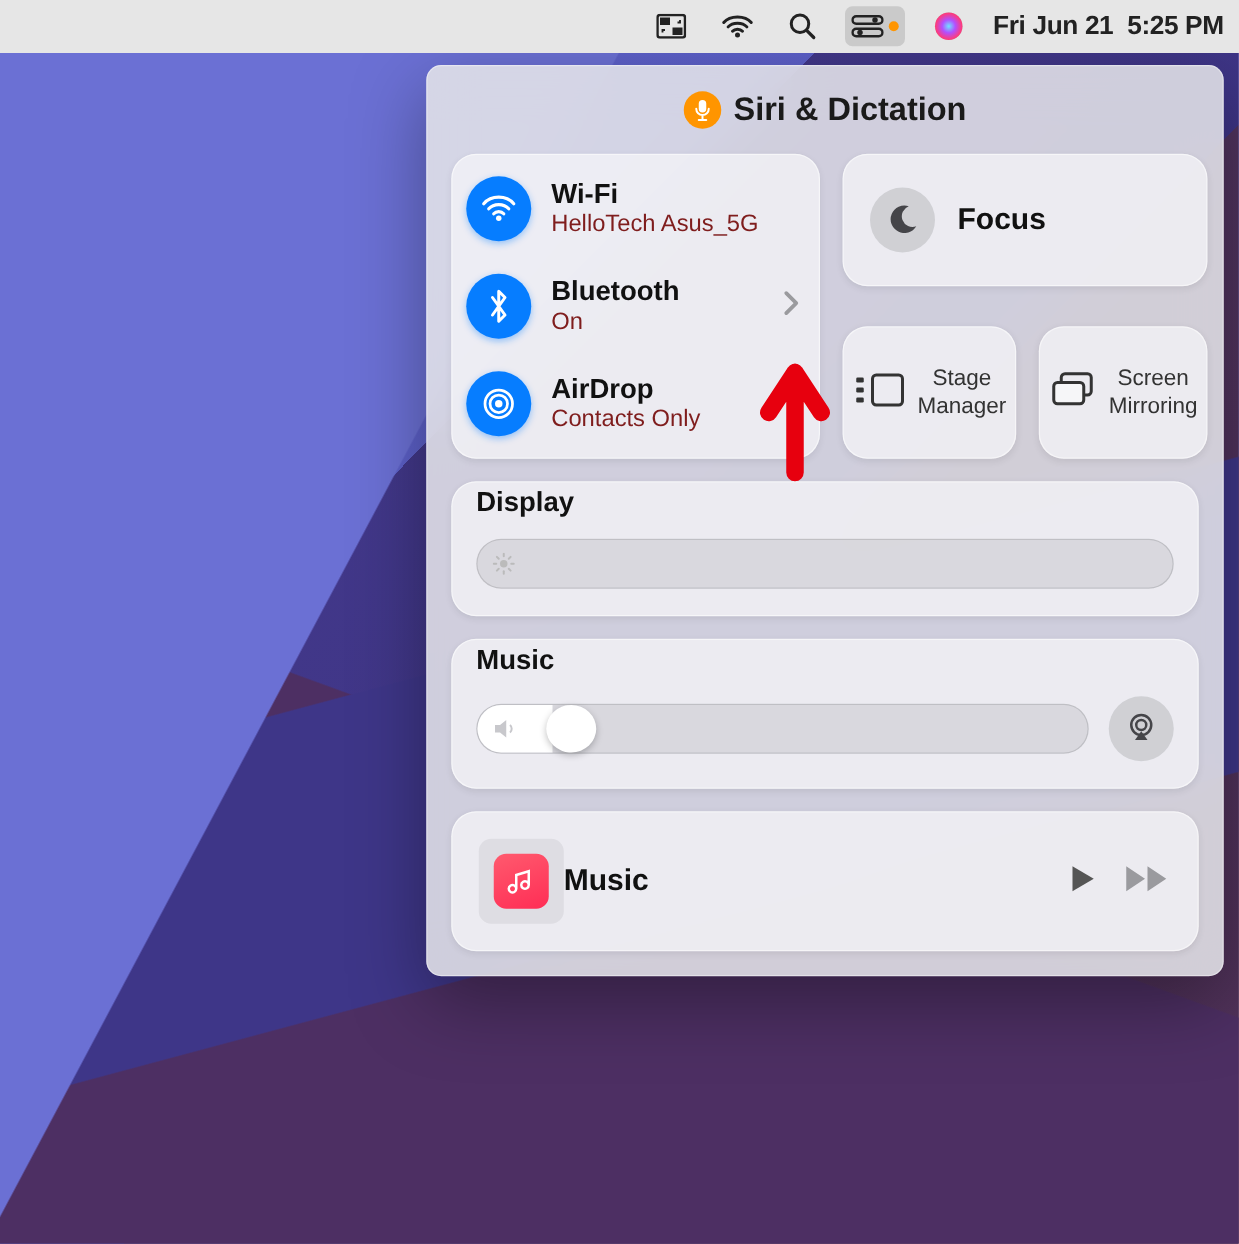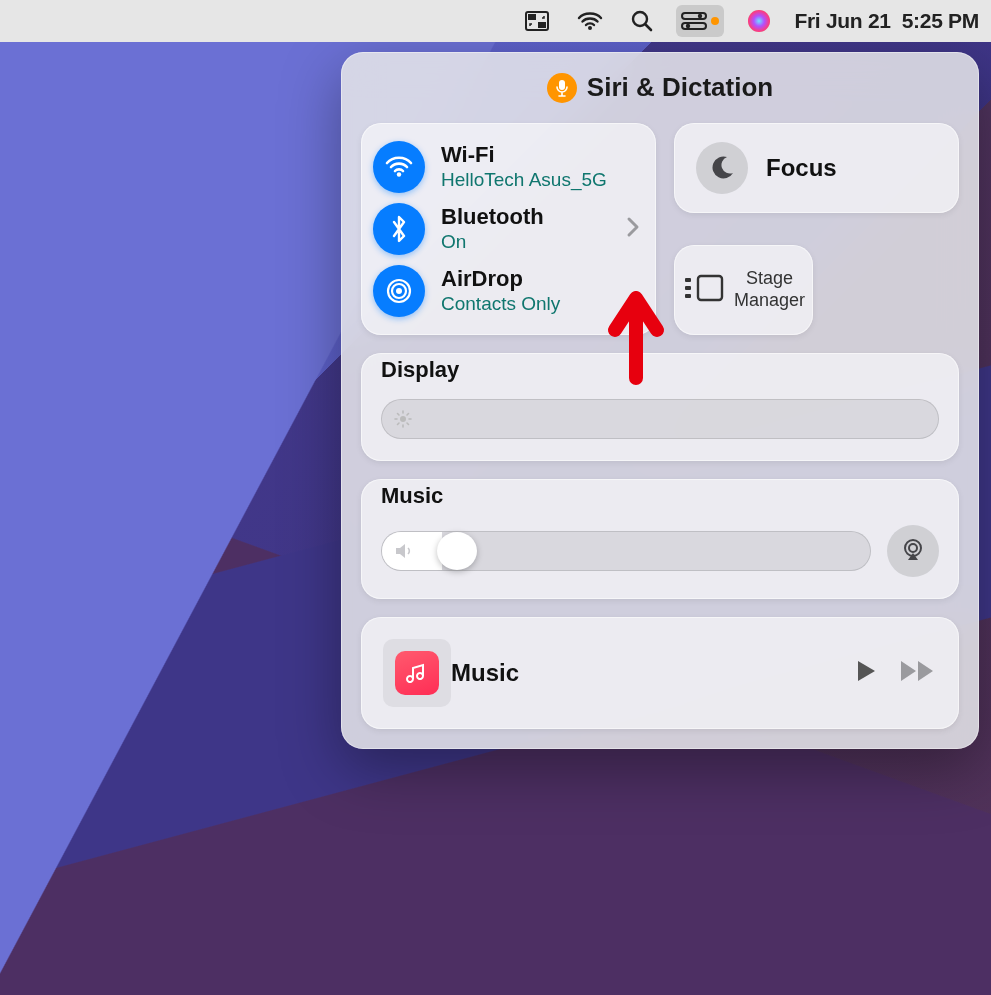--- a/index.html
+++ b/index.html
@@ -14,32 +14,32 @@
               linear-gradient(200deg, transparent 0 60%, #4d2f63 60.1%);
 }
 
 .menubar { position: relative; z-index: 2; height: 42px; background: #e6e6e6; display: flex; align-items: center; justify-content: flex-end; padding: 0 12px; gap: 18px; font-size: 20px; font-weight: 500; color: #222; }
 .menubar .item { display: inline-flex; align-items: center; justify-content: center; height: 32px; padding: 0 5px; border-radius: 6px; }
 .menubar .item.active { background: rgba(0,0,0,0.12); }
 .menubar .cc-dot { width: 8px; height: 8px; background: #ff9500; border-radius: 50%; margin-left: 4px; }
 .menubar svg { display: block; }
 .menubar .datetime { font-size: 21px; font-weight: 600; letter-spacing: -0.3px; white-space: pre; }
 
-.panel { position: absolute; top: 52px; right: 12px; width: 638px; background: rgba(228,228,232,0.88); border-radius: 22px; padding: 20px; box-shadow: 0 20px 60px rgba(0,0,0,0.35), inset 0 0 0 1px rgba(255,255,255,0.4); backdrop-filter: blur(20px); }
+.panel { position: absolute; top: 52px; right: 12px; width: 638px; background: rgba(228,228,232,0.88); border-radius: 12px; padding: 20px; box-shadow: 0 20px 60px rgba(0,0,0,0.35), inset 0 0 0 1px rgba(255,255,255,0.4); backdrop-filter: blur(20px); }
 .siri-row { display: flex; align-items: center; justify-content: center; gap: 10px; margin-bottom: 20px; }
 .siri-badge { width: 30px; height: 30px; border-radius: 50%; background: #ff9500; display: flex; align-items: center; justify-content: center; }
 .siri-row .title { font-size: 26px; font-weight: 700; color: #1a1a1a; }
 
 .card { background: rgba(246,246,248,0.75); border-radius: 20px; box-shadow: 0 2px 6px rgba(0,0,0,0.08), inset 0 0 0 1px rgba(255,255,255,0.5); }
 .grid-top { display: grid; grid-template-columns: 295px 1fr; gap: 18px; }
-.conn-card { padding: 18px 12px; display: flex; flex-direction: column; gap: 10px; justify-content: center; }
+.conn-card { padding: 18px 12px; display: flex; flex-direction: column; gap: 26px; justify-content: center; }
 .conn-item { display: flex; align-items: center; gap: 16px; position: relative; }
 .blue-circ { width: 52px; height: 52px; border-radius: 50%; background: #067dff; display: flex; align-items: center; justify-content: center; flex-shrink: 0; box-shadow: 0 2px 6px rgba(6,125,255,0.4); }
 .conn-text .lbl { font-size: 22px; font-weight: 700; color: #111; line-height: 1.1; }
-.conn-text .sub { font-size: 19px; color: #0f766e; line-height: 1.15; margin-top: 2px; }
+.conn-text .sub { font-size: 19px; color: #7f1d1d; line-height: 1.15; margin-top: 2px; }
 .chevron { position: absolute; right: 4px; top: 50%; transform: translateY(-50%); color: #888; }
 .right-col { display: grid; grid-template-rows: 1fr 1fr; gap: 32px; }
 .focus-card { display: flex; align-items: center; padding: 0 22px; gap: 18px; }
 .grey-circ { width: 52px; height: 52px; border-radius: 50%; background: #d0d0d4; display: flex; align-items: center; justify-content: center; flex-shrink: 0; }
 .focus-card .lbl { font-size: 24px; font-weight: 700; color: #111; }
 .small-row { display: grid; grid-template-columns: 1fr 1fr; gap: 18px; }
 .small-card { display: flex; flex-direction: row; align-items: center; justify-content: center; padding: 14px 8px; gap: 8px; text-align: center; }
 .small-card .lbl { font-size: 18px; font-weight: 500; color: #333; line-height: 1.2; }
 
 .slider-card { margin-top: 18px; padding: 4px 20px 22px; }
@@ -183,20 +183,30 @@
           <span>
             <svg width="44" height="30" viewBox="0 0 44 30">
                 <rect x="16" y="3" width="24" height="24" rx="3" stroke="#333" stroke-width="2.4" fill="none"></rect>
                 <rect x="3" y="5" width="6" height="4" rx="1" fill="#333"></rect>
                 <rect x="3" y="13" width="6" height="4" rx="1" fill="#333"></rect>
                 <rect x="3" y="21" width="6" height="4" rx="1" fill="#333"></rect>
               </svg>
           </span>
           <span class="lbl" style="white-space:pre-line">Stage
 Manager</span>
+        </div>
+        <div class="card small-card">
+          <span>
+            <svg width="40" height="30" viewBox="0 0 40 30">
+                <rect x="10" y="2" width="24" height="17" rx="3" stroke="#333" stroke-width="2.4" fill="none"></rect>
+                <rect x="4" y="9" width="24" height="17" rx="3" stroke="#333" stroke-width="2.4" fill="#f6f6f8"></rect>
+              </svg>
+          </span>
+          <span class="lbl" style="white-space:pre-line">Screen
+Mirroring</span>
         </div>
       </div>
     </div>
   </div>
 
   <div class="card slider-card">
     <div class="head">Display</div>
     <div class="slider-track">
       <span class="slider-icon">
         <svg width="18" height="18" viewBox="0 0 18 18">

